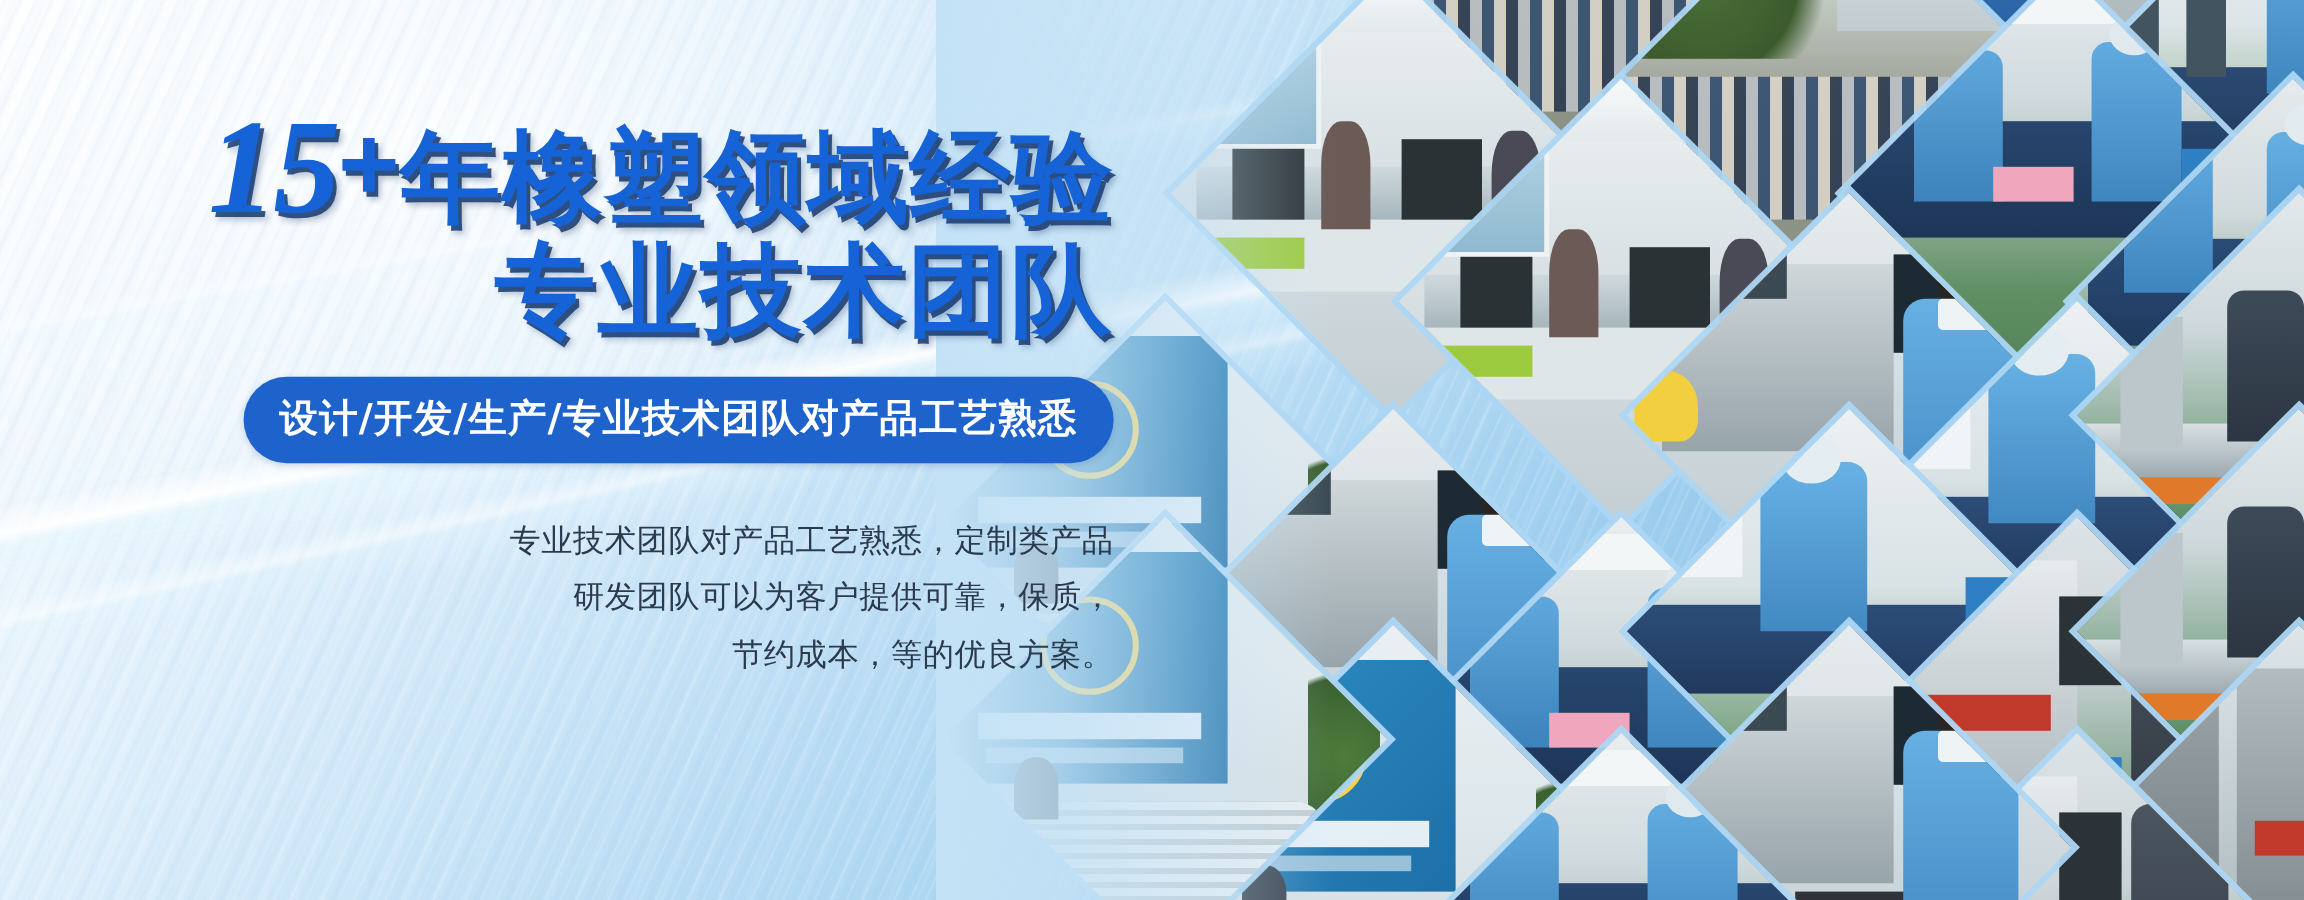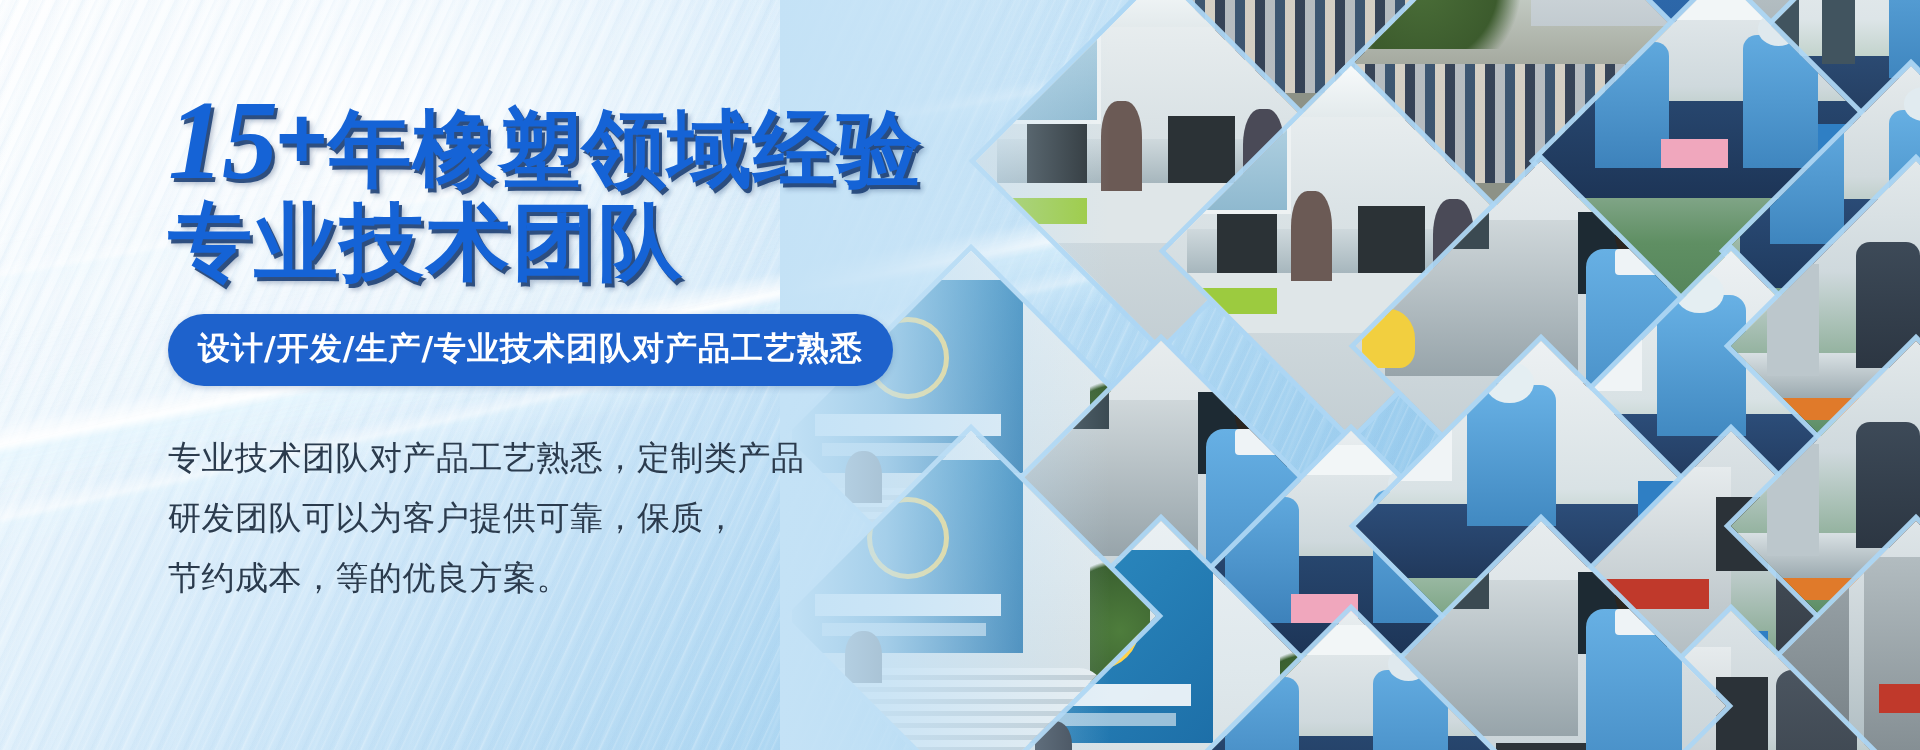--- a/index.html
+++ b/index.html
@@ -12,20 +12,21 @@
       linear-gradient(118deg,
         rgba(255,255,255,0.95) 0%,
         rgba(242,249,254,0.92) 12%,
         rgba(224,240,252,0.85) 26%,
         rgba(198,227,247,0.80) 42%,
         rgba(171,214,242,0.82) 58%,
         rgba(146,200,236,0.88) 74%,
         rgba(126,189,231,0.92) 88%,
         rgba(112,181,227,0.95) 100%),
       linear-gradient(180deg,#f4fbff 0%,#d7ecfb 40%,#9ecdee 75%,#85c2e9 100%);
+    text-align: right;
   }
 
   
   .streaks {
     position:absolute; inset:-30%;
     background-image:repeating-linear-gradient(
        115deg,
        rgba(255,255,255,0.00) 0px,
        rgba(255,255,255,0.22) 1px,
        rgba(255,255,255,0.00) 3px,
@@ -91,21 +92,21 @@
   .pill {
     display:inline-block; margin-top:30px;
     background:#1e62cc; color:#ffffff;
     border-radius:40px; padding:13px 30px 15px 30px;
     font-size:32px; font-weight:700; letter-spacing:1px;
     font-family:"DejaVu Sans","Liberation Sans",sans-serif;
     white-space:nowrap; box-shadow:0 2px 6px rgba(20,60,120,.20);
   }
 
   
-  .para { margin-top:42px; color:#2b3b4d; font-size:33px; line-height:1.82;
+  .para { margin-top:42px; color:#2b3b4d; font-size:26px; line-height:1.82;
           font-family:"DejaVu Sans","Liberation Sans",sans-serif; letter-spacing:.5px; }
   .para .ln { display:block; white-space:nowrap; }
 
   
   #collage {
     position:absolute; right:0; top:0; width:1140px; height:750px; overflow:hidden; z-index:4;
   }
   #collage .grid {
     position:absolute; left:0; top:0; width:1140px; height:750px;
   }

